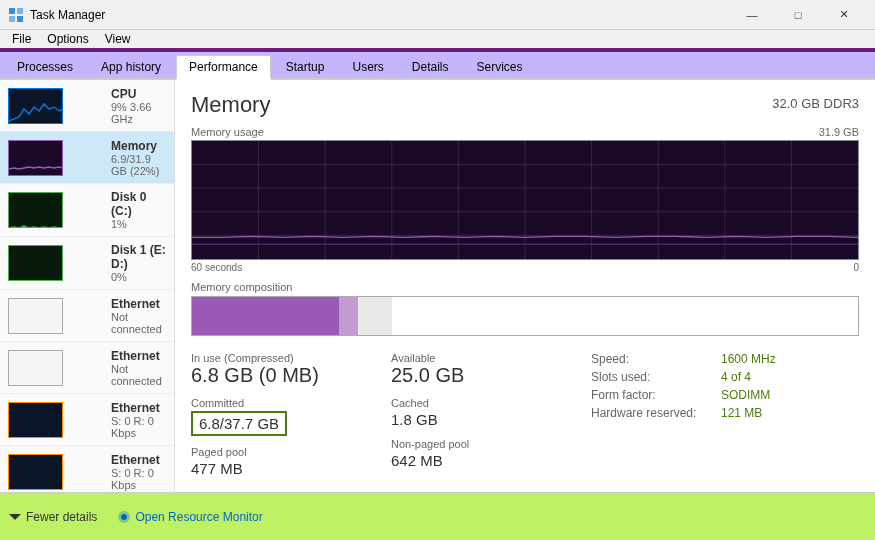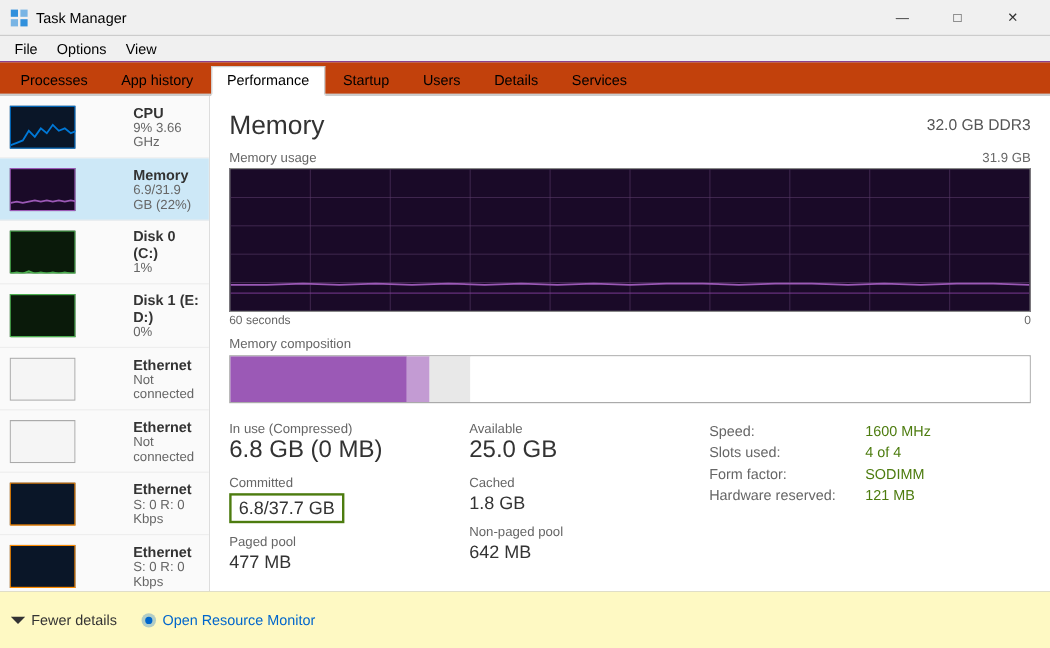--- a/index.html
+++ b/index.html
@@ -51,32 +51,32 @@
       color: #333;
     }
 
     
     .menu-bar {
       background: #f0f0f0;
       height: 22px;
       display: flex;
       align-items: center;
       padding: 0 4px;
-      border-bottom: 1px solid #701a75;
+      border-bottom: 4px solid #701a75;
       flex-shrink: 0;
     }
     .menu-item {
       padding: 2px 8px;
       cursor: pointer;
       font-size: 12px;
     }
 
     
     .tab-bar {
-      background: #c2410c;
+      background: #c4b5fd;
       height: 28px;
       display: flex;
       align-items: flex-end;
       padding: 0 0 0 4px;
       border-bottom: 2px solid #ccc;
       flex-shrink: 0;
     }
     .tab {
       padding: 4px 12px;
       cursor: pointer;
@@ -290,21 +290,21 @@
     
     .committed-box {
       border: 2px solid #4d7c0f;
       padding: 2px 6px;
       display: inline-block;
     }
 
     
     .bottom-bar {
       height: 48px;
-      background: #fef9c3;
+      background: #bef264;
       border-top: 1px solid #ccc;
       display: flex;
       align-items: center;
       padding: 0 8px;
       flex-shrink: 0;
     }
     .fewer-details {
       display: flex;
       align-items: center;
       gap: 4px;

